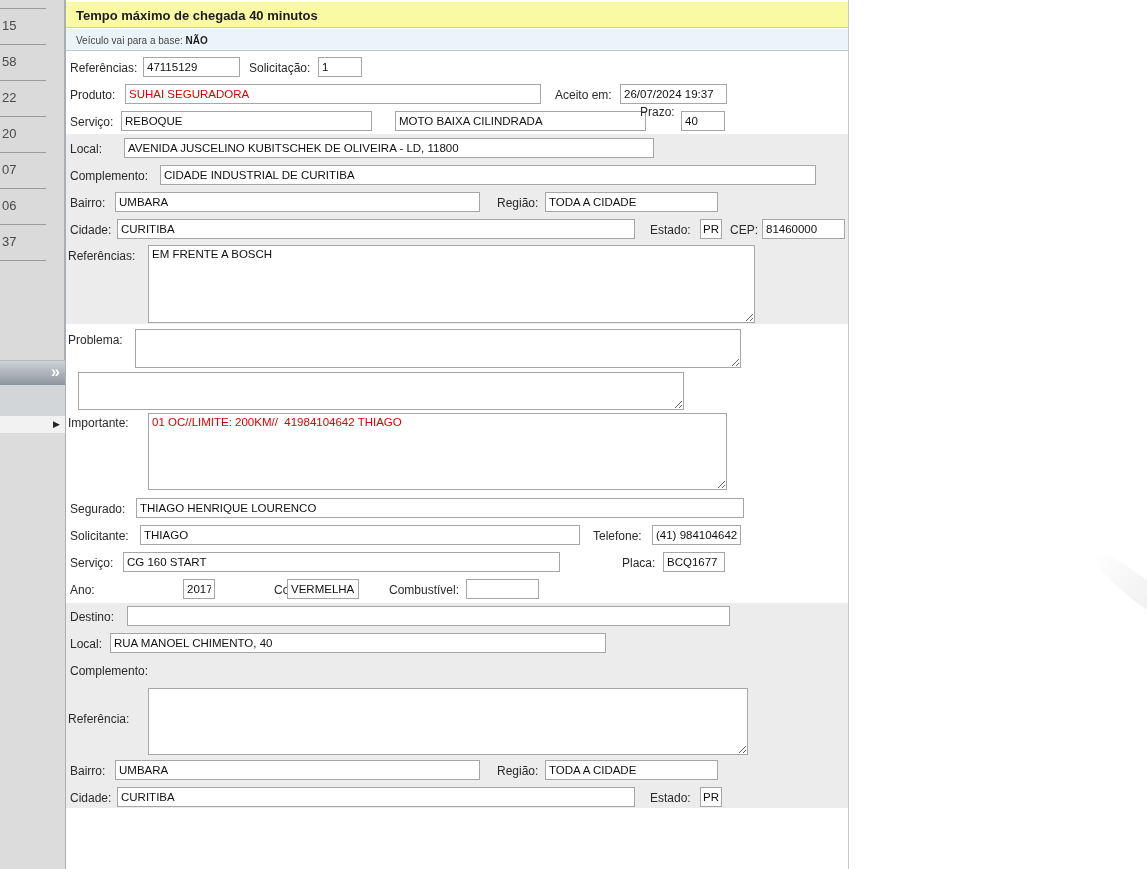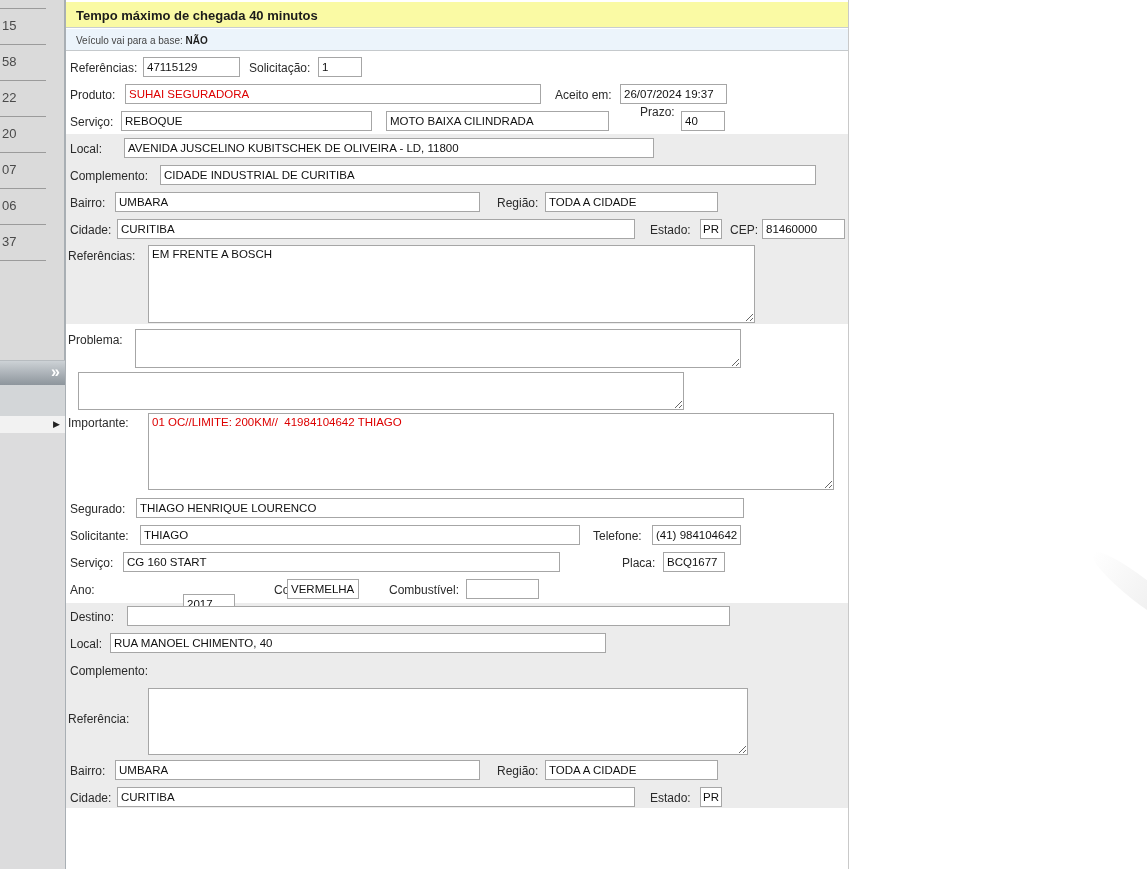--- a/index.html
+++ b/index.html
@@ -42,39 +42,39 @@
   .ta  { position:absolute; border:1px solid #a6a6a6; background:#fff; resize:both;
          font-family:"Liberation Sans","DejaVu Sans",sans-serif; font-size:11.5px; color:#111;
          padding:2px 3px; outline:none; overflow:auto; }
   .red { color:#dd0000 !important; }
   
   #l-assist{left:70px;top:61px} #i-assist{left:143px;top:57px;width:97px}
   #l-solic{left:249px;top:61px} #i-solic{left:318px;top:57px;width:44px}
   #l-prod{left:70px;top:88px} #i-prod{left:125px;top:84px;width:416px}
   #l-aceito{left:555px;top:88px} #i-aceito{left:620px;top:84px;width:107px}
   #l-serv{left:70px;top:115px} #i-serv{left:121px;top:111px;width:251px}
-  #i-servtipo{left:386px;top:111px;width:223px}
+  #i-servtipo{left:395px;top:111px;width:251px}
   #l-prazo{left:640px;top:105px} #i-prazo{left:681px;top:111px;width:44px}
   #l-local{left:70px;top:142px} #i-local{left:124px;top:138px;width:530px}
   #l-compl{left:70px;top:169px} #i-compl{left:160px;top:165px;width:656px}
   #l-bairro{left:70px;top:196px} #i-bairro{left:115px;top:192px;width:365px}
   #l-regiao{left:497px;top:196px} #i-regiao{left:545px;top:192px;width:173px}
   #l-cidade{left:70px;top:223px} #i-cidade{left:117px;top:219px;width:518px}
   #l-estado{left:650px;top:223px} #i-estado{left:700px;top:219px;width:22px;padding:0 2px}
   #l-cep{left:730px;top:223px} #i-cep{left:762px;top:219px;width:83px}
   #l-refs{left:68px;top:249px} #t-refs{left:148px;top:245px;width:607px;height:78px}
   #l-prob{left:68px;top:333px} #t-prob{left:135px;top:329px;width:606px;height:39px}
   #t-extra{left:78px;top:372px;width:606px;height:38px}
-  #l-import{left:68px;top:416px} #t-import{left:148px;top:413px;width:686px;height:77px}
+  #l-import{left:68px;top:416px} #t-import{left:148px;top:413px;width:579px;height:77px}
   #l-seg{left:70px;top:502px} #i-seg{left:136px;top:498px;width:608px}
   #l-solicit{left:70px;top:529px} #i-solicit{left:140px;top:525px;width:440px}
   #l-tel{left:593px;top:529px} #i-tel{left:652px;top:525px;width:89px}
   #l-veic{left:70px;top:556px} #i-veic{left:123px;top:552px;width:437px}
   #l-placa{left:622px;top:556px} #i-placa{left:663px;top:552px;width:62px}
-  #l-ano{left:70px;top:583px} #i-ano{left:183px;top:594px;width:52px}
+  #l-ano{left:70px;top:583px} #i-ano{left:183px;top:579px;width:32px}
   #l-cor{left:274px;top:583px} #i-cor{left:287px;top:579px;width:72px}
   #l-comb{left:389px;top:583px} #i-comb{left:466px;top:579px;width:73px}
   #l-dest{left:70px;top:610px} #i-dest{left:127px;top:606px;width:603px}
   #l-dlocal{left:70px;top:637px} #i-dlocal{left:110px;top:633px;width:496px}
   #l-dcompl{left:70px;top:664px} #i-dcompl{left:162px;top:660px;width:606px}
   #l-dref{left:68px;top:712px} #t-dref{left:148px;top:688px;width:600px;height:67px}
   #l-dbairro{left:70px;top:764px} #i-dbairro{left:115px;top:760px;width:365px}
   #l-dregiao{left:497px;top:764px} #i-dregiao{left:545px;top:760px;width:173px}
   #l-dcidade{left:70px;top:791px} #i-dcidade{left:117px;top:787px;width:518px}
   #l-destado{left:650px;top:791px} #i-destado{left:700px;top:787px;width:22px;padding:0 2px}

